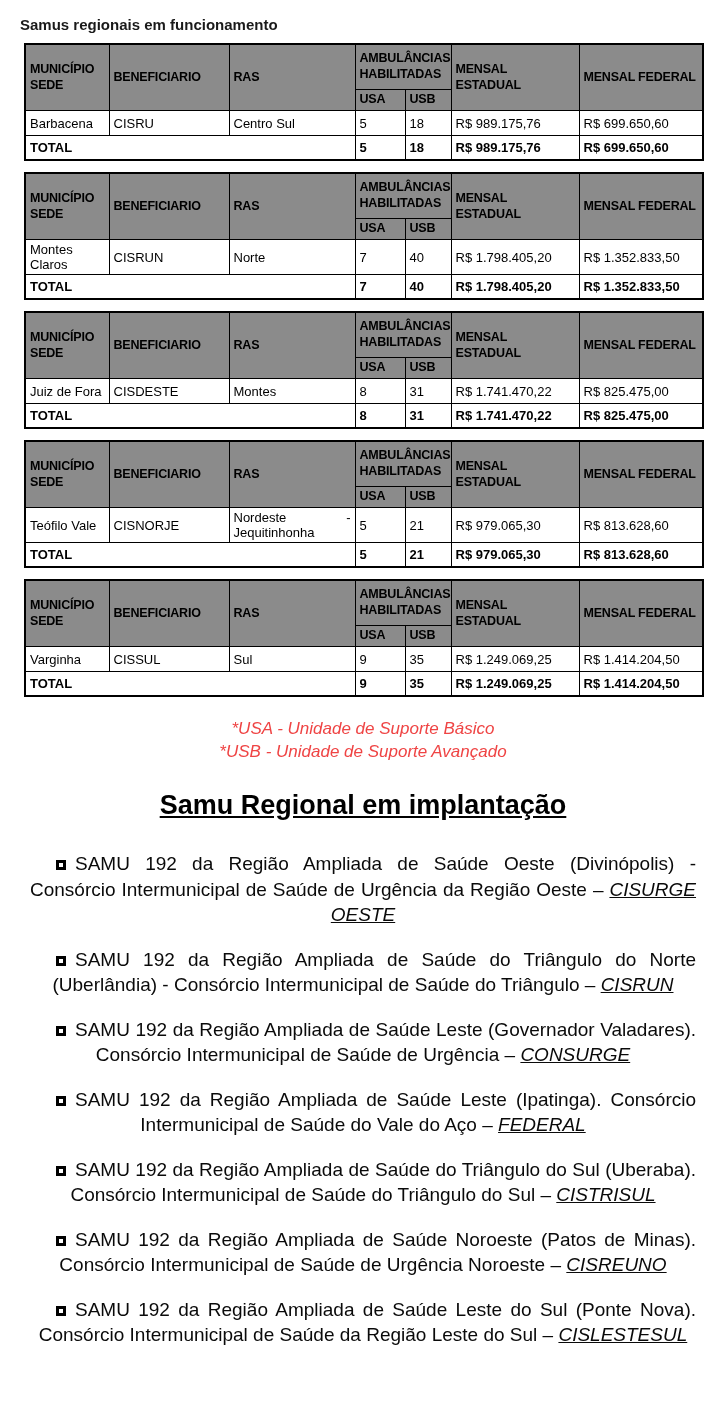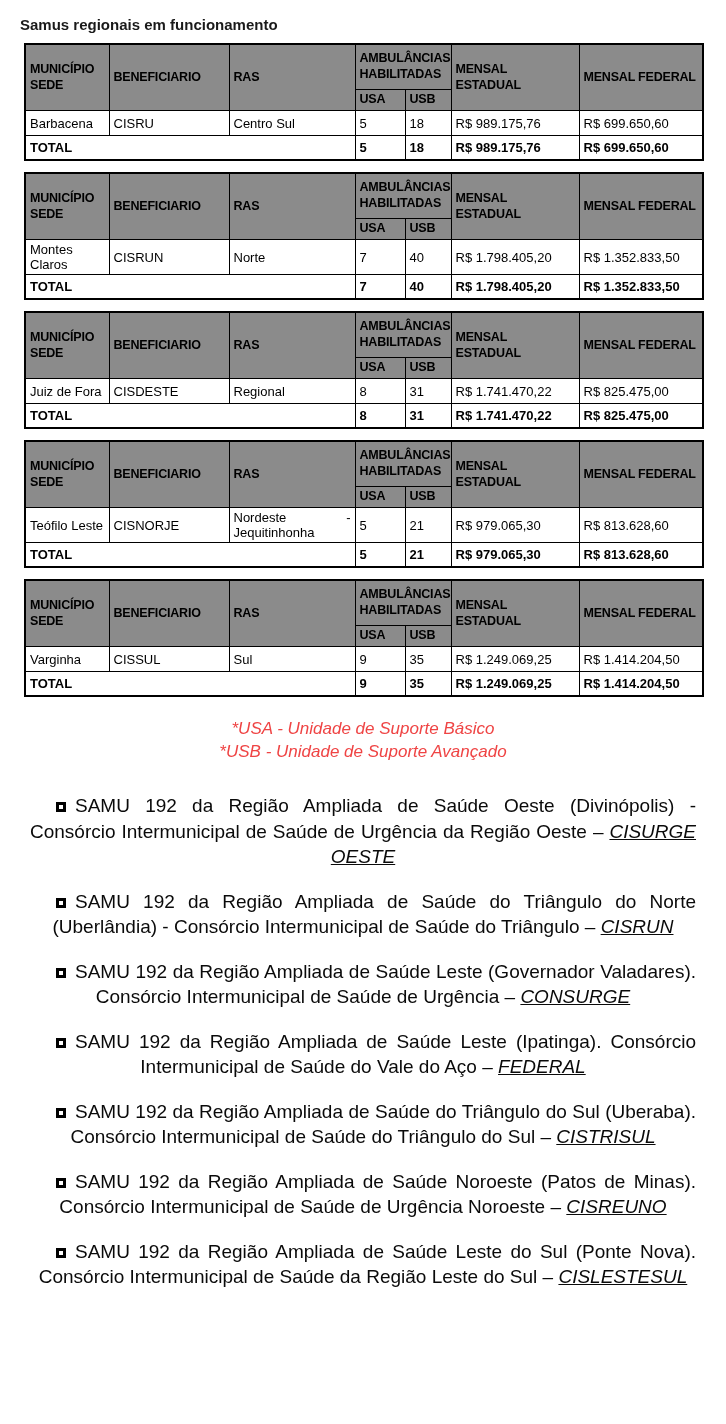--- a/index.html
+++ b/index.html
@@ -221,21 +221,21 @@
       </tr>
       <tr class="hrow-2">
         <th>USA</th>
         <th>USB</th>
       </tr>
     </thead>
     <tbody>
       <tr class="data-row">
         <td>Juiz de Fora</td>
         <td>CISDESTE</td>
-        <td class="cell-ras">Regional</td>
+        <td class="cell-ras">Montes</td>
         <td>8</td>
         <td>31</td>
         <td>R$ 1.741.470,22</td>
         <td>R$ 825.475,00</td>
       </tr>
       <tr class="total-row">
         <td colspan="3">TOTAL</td>
         <td>8</td>
         <td>31</td>
         <td>R$ 1.741.470,22</td>
@@ -263,21 +263,21 @@
         <th rowspan="2">MENSAL ESTADUAL</th>
         <th rowspan="2">MENSAL FEDERAL</th>
       </tr>
       <tr class="hrow-2">
         <th>USA</th>
         <th>USB</th>
       </tr>
     </thead>
     <tbody>
       <tr class="data-row">
-        <td>Teófilo Leste</td>
+        <td>Teófilo Vale</td>
         <td>CISNORJE</td>
         <td class="cell-ras">Nordeste - Jequitinhonha</td>
         <td>5</td>
         <td>21</td>
         <td>R$ 979.065,30</td>
         <td>R$ 813.628,60</td>
       </tr>
       <tr class="total-row">
         <td colspan="3">TOTAL</td>
         <td>5</td>
@@ -331,20 +331,21 @@
       </tr>
     </tbody>
   </table>
 </div>
 
   <div class="footnotes">
     <div>*USA - Unidade de Suporte Básico</div>
     <div>*USB - Unidade de Suporte Avançado</div>
   </div>
 
+  <div class="section-heading">Samu Regional em implantação</div>
 
   <div id="items-section" class="items">
   <p class="item"><span class="sq-bullet"></span><span>SAMU 192 da Região Ampliada de Saúde Oeste (Divinópolis) - Consórcio Intermunicipal de Saúde de Urgência da Região Oeste –</span>
 <span class="acronym">CISURGE OESTE</span></p>
 
   <p class="item"><span class="sq-bullet"></span><span>SAMU 192 da Região Ampliada de Saúde do Triângulo do Norte (Uberlândia) - Consórcio Intermunicipal de Saúde do Triângulo –</span>
 <span class="acronym">CISRUN</span></p>
 
   <p class="item"><span class="sq-bullet"></span><span>SAMU 192 da Região Ampliada de Saúde Leste (Governador Valadares). Consórcio Intermunicipal de Saúde de Urgência –</span>
 <span class="acronym">CONSURGE</span></p>

